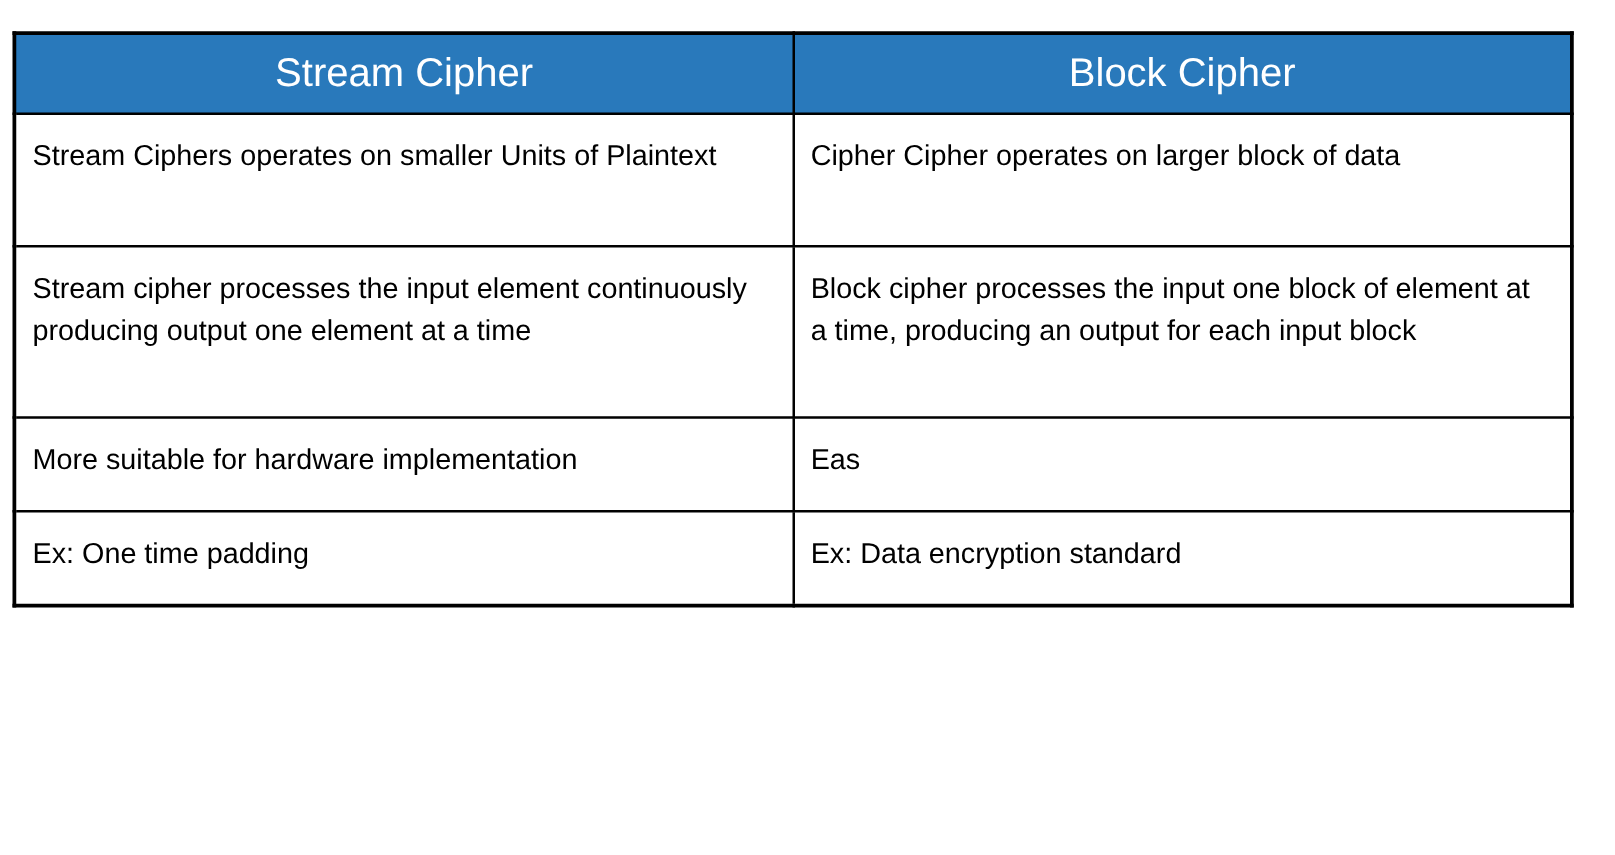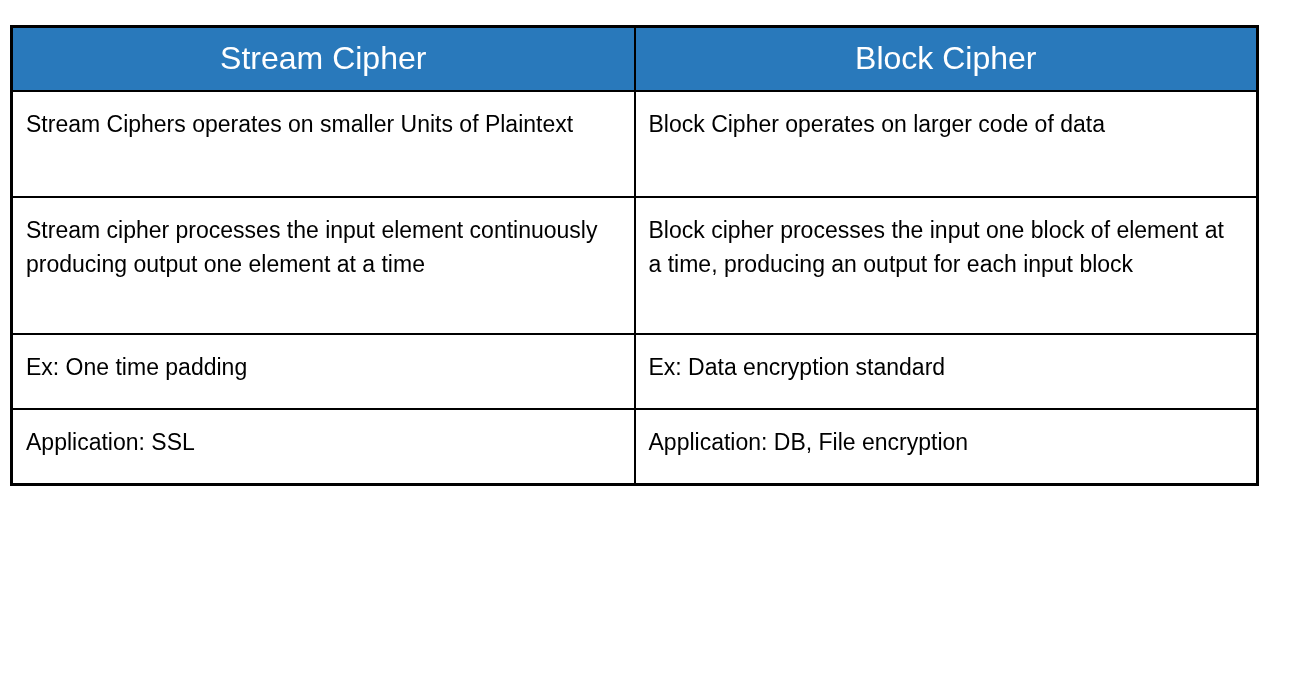--- a/index.html
+++ b/index.html
@@ -63,29 +63,29 @@
   <table class="compare">
     <thead>
       <tr>
         <th>Stream Cipher</th>
         <th>Block Cipher</th>
       </tr>
     </thead>
     <tbody>
       <tr class="r1">
         <td>Stream Ciphers operates on smaller Units of Plaintext</td>
-        <td>Block Cipher operates on larger code of data</td>
+        <td>Cipher Cipher operates on larger block of data</td>
       </tr>
       <tr class="r3">
         <td>Stream cipher processes the input element continuously producing output one element at a time</td>
         <td>Block cipher processes the input one block of element at a time, producing an output for each input block</td>
       </tr>
+      <tr class="r5">
+        <td>More suitable for hardware implementation</td>
+        <td>Eas</td>
+      </tr>
       <tr class="r6">
         <td>Ex: One time padding</td>
         <td>Ex: Data encryption standard</td>
-      </tr>
-      <tr class="r7">
-        <td>Application: SSL</td>
-        <td>Application: DB, File encryption</td>
       </tr>
     </tbody>
   </table>
 </div>
 
 </body></html>

